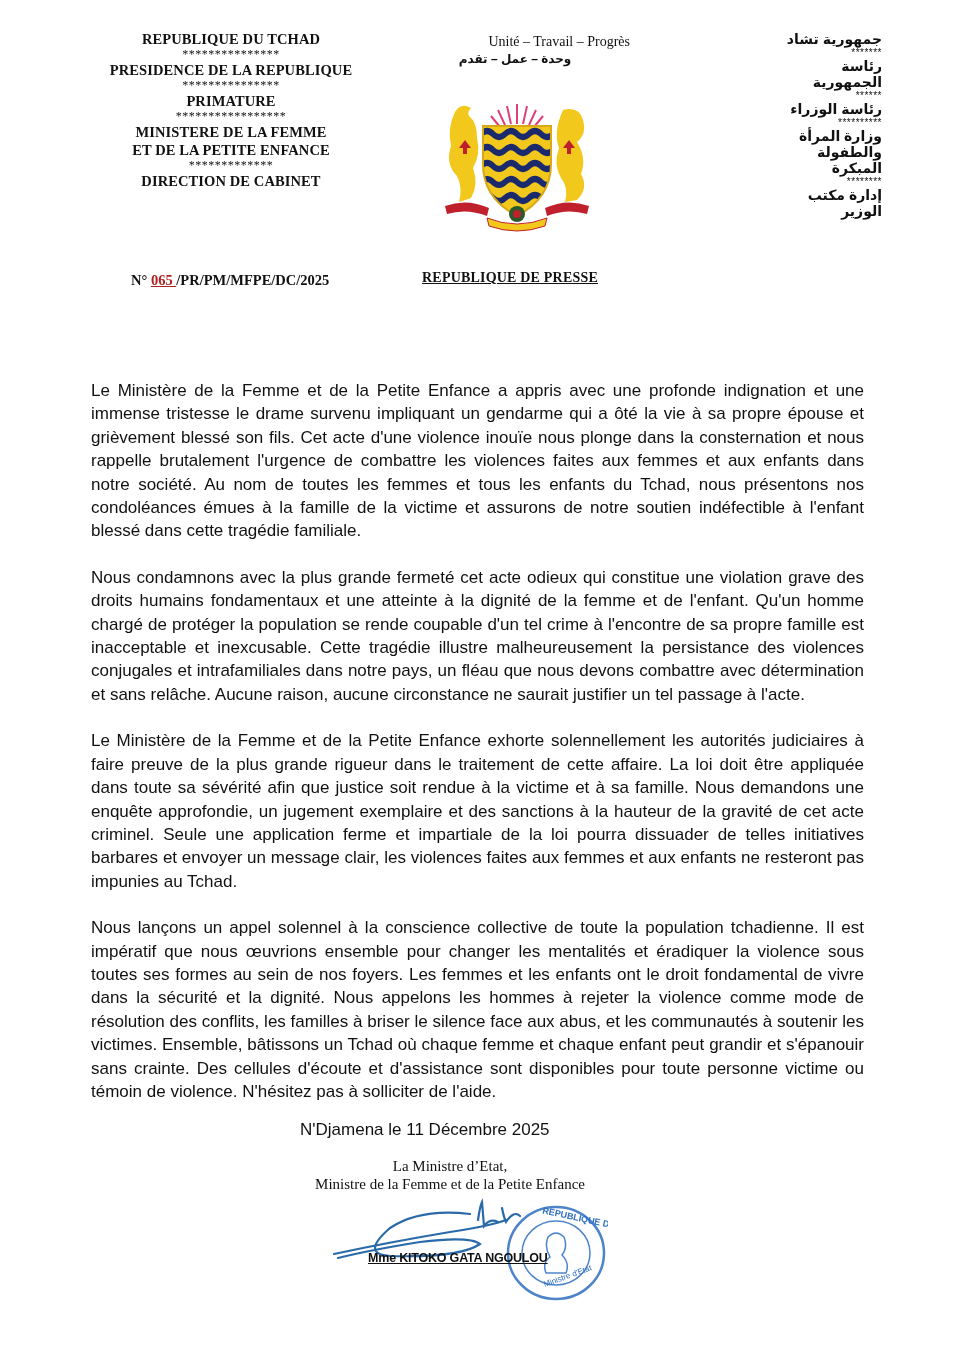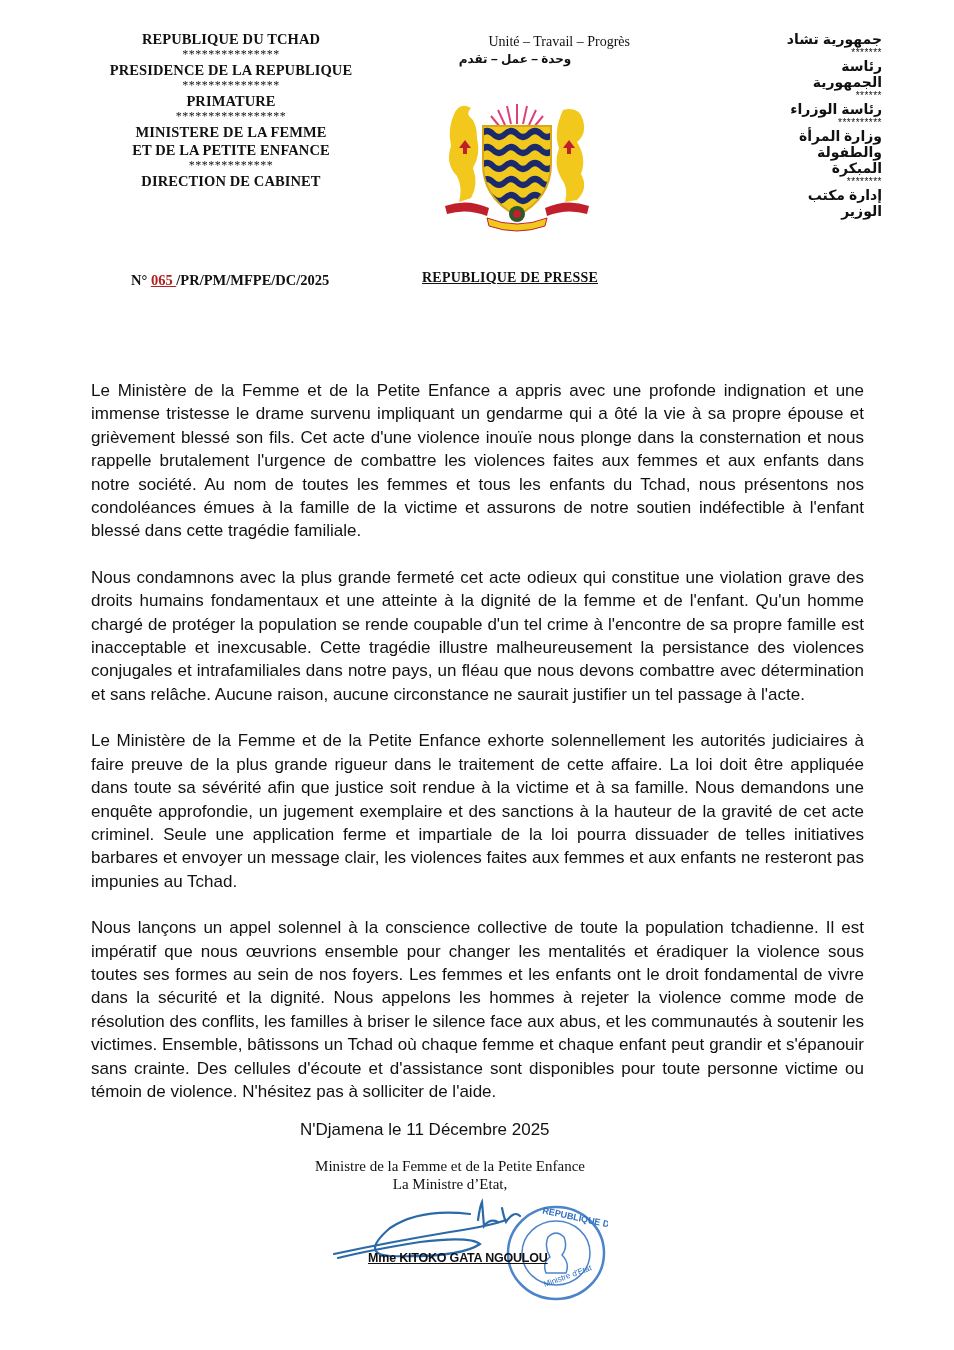--- a/index.html
+++ b/index.html
@@ -121,22 +121,22 @@
 <div id="body" class="sans">
   <p>Le Ministère de la Femme et de la Petite Enfance a appris avec une profonde indignation et une immense tristesse le drame survenu impliquant un gendarme qui a ôté la vie à sa propre épouse et grièvement blessé son fils. Cet acte d'une violence inouïe nous plonge dans la consternation et nous rappelle brutalement l'urgence de combattre les violences faites aux femmes et aux enfants dans notre société. Au nom de toutes les femmes et tous les enfants du Tchad, nous présentons nos condoléances émues à la famille de la victime et assurons de notre soutien indéfectible à l'enfant blessé dans cette tragédie familiale.</p>
   <p>Nous condamnons avec la plus grande fermeté cet acte odieux qui constitue une violation grave des droits humains fondamentaux et une atteinte à la dignité de la femme et de l'enfant. Qu'un homme chargé de protéger la population se rende coupable d'un tel crime à l'encontre de sa propre famille est inacceptable et inexcusable. Cette tragédie illustre malheureusement la persistance des violences conjugales et intrafamiliales dans notre pays, un fléau que nous devons combattre avec détermination et sans relâche. Aucune raison, aucune circonstance ne saurait justifier un tel passage à l'acte.</p>
   <p>Le Ministère de la Femme et de la Petite Enfance exhorte solennellement les autorités judiciaires à faire preuve de la plus grande rigueur dans le traitement de cette affaire. La loi doit être appliquée dans toute sa sévérité afin que justice soit rendue à la victime et à sa famille. Nous demandons une enquête approfondie, un jugement exemplaire et des sanctions à la hauteur de la gravité de cet acte criminel. Seule une application ferme et impartiale de la loi pourra dissuader de telles initiatives barbares et envoyer un message clair, les violences faites aux femmes et aux enfants ne resteront pas impunies au Tchad.</p>
   <p>Nous lançons un appel solennel à la conscience collective de toute la population tchadienne. Il est impératif que nous œuvrions ensemble pour changer les mentalités et éradiquer la violence sous toutes ses formes au sein de nos foyers. Les femmes et les enfants ont le droit fondamental de vivre dans la sécurité et la dignité. Nous appelons les hommes à rejeter la violence comme mode de résolution des conflits, les familles à briser le silence face aux abus, et les communautés à soutenir les victimes. Ensemble, bâtissons un Tchad où chaque femme et chaque enfant peut grandir et s'épanouir sans crainte. Des cellules d'écoute et d'assistance sont disponibles pour toute personne victime ou témoin de violence. N'hésitez pas à solliciter de l'aide.</p>
 </div>
 
 <div id="date-line" class="sans">N'Djamena le 11 Décembre 2025</div>
 
 <div id="sign-title" class="serif">
+  <div>La Ministre d’Etat,</div>
   <div>Ministre de la Femme et de la Petite Enfance</div>
-  <div>La Ministre d’Etat,</div>
 </div>
 
 <div id="signature">
   <svg width="220" height="70" viewBox="0 0 220 70" xmlns="http://www.w3.org/2000/svg">
     <g fill="none" stroke="#2a6aa8" stroke-width="2.2" stroke-linecap="round">
       <path d="M4 56 Q60 44 120 34 Q160 28 176 22"></path>
       <path d="M8 60 Q40 52 90 44 Q140 38 150 46 Q130 60 60 58 Q30 56 60 30 Q90 10 140 16"></path>
       <path d="M148 22 Q150 8 152 4 L154 28 Q160 20 168 24"></path>
       <path d="M172 10 Q174 20 176 24 Q184 12 190 18"></path>
     </g>

